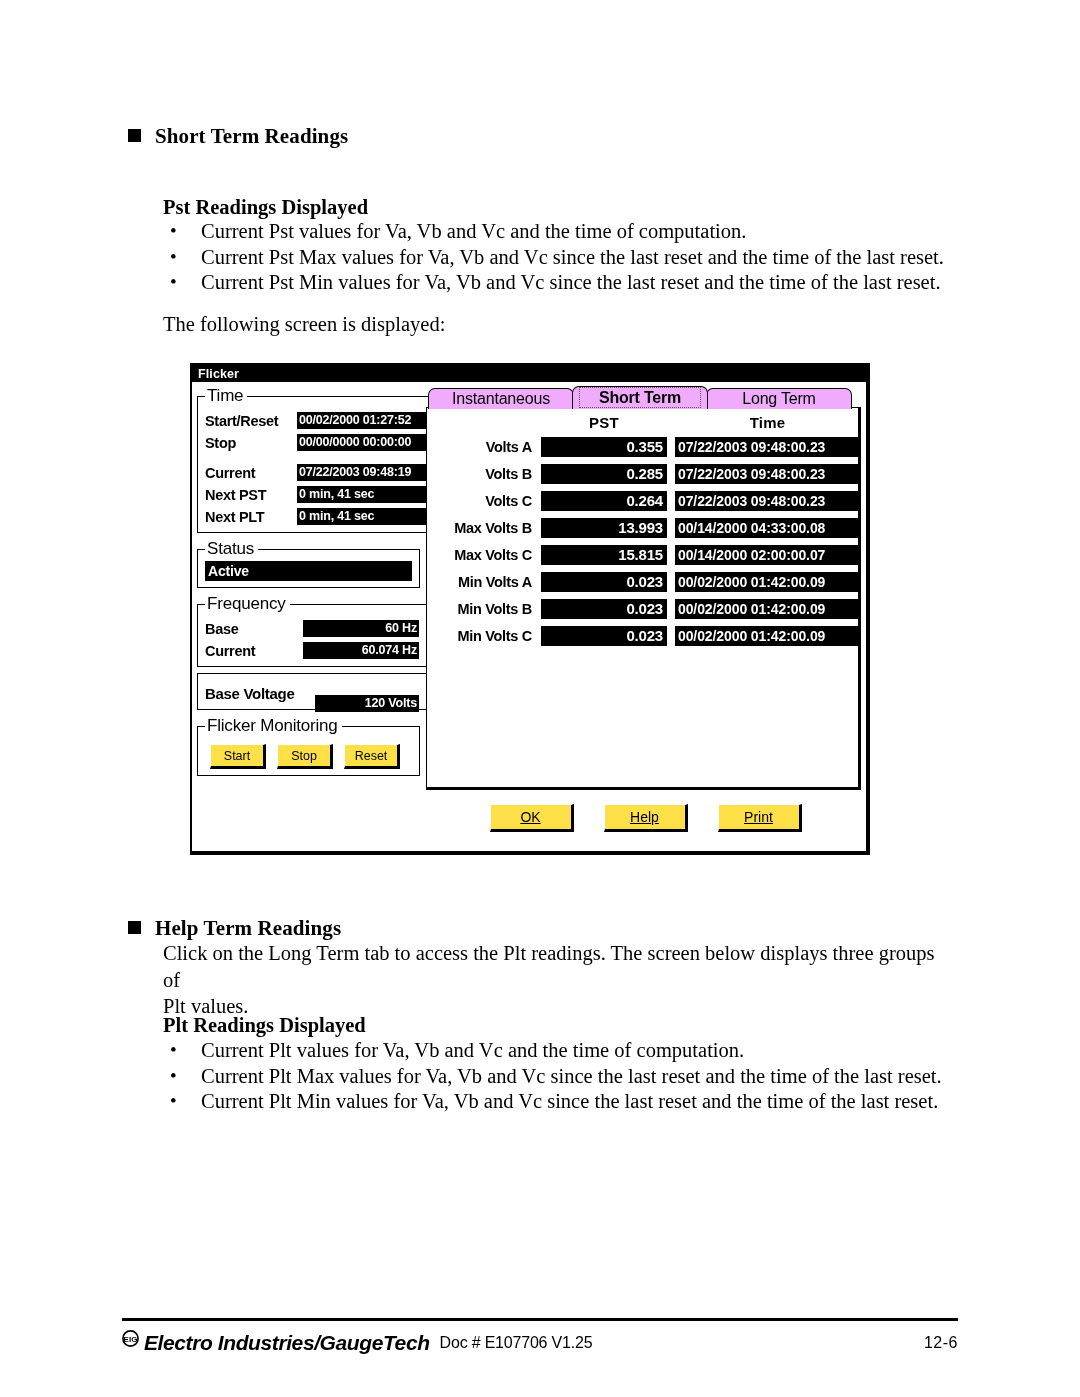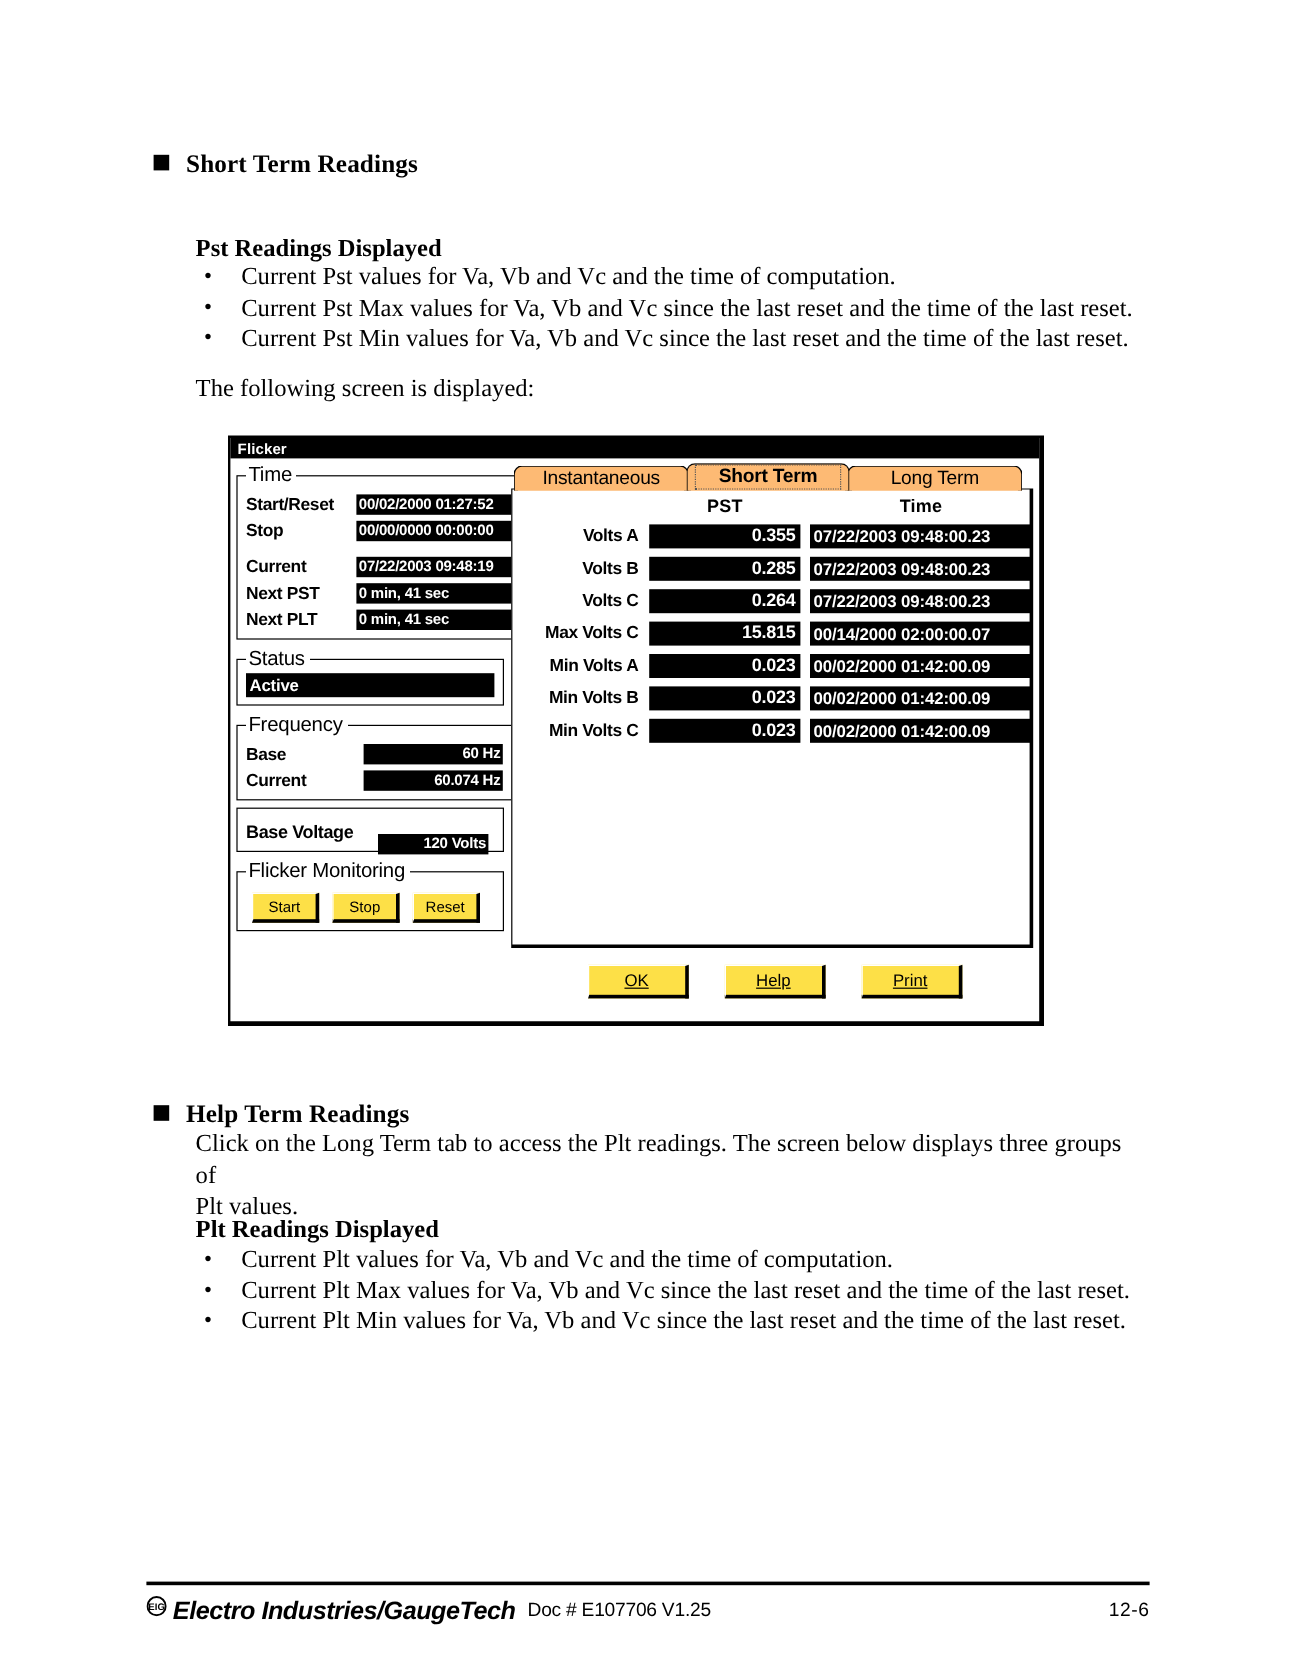--- a/index.html
+++ b/index.html
@@ -214,21 +214,21 @@
     font-size: 14px;
     padding-left: 3px;
   }
 
   
   .freq-row .lbl { width: 98px; }
   .freq-row .lcd { width: 116px; flex: 0 0 auto; }
 
   
   .bv-row .lbl { width: 110px; font-size: 15px; }
-  .bv-row .lcd { width: 92px; flex: 0 0 auto; margin-top: 20px; }
+  .bv-row .lcd { width: 104px; flex: 0 0 auto; margin-top: 20px; }
 
   
   .mon-btns {
     display: flex;
     gap: 11px;
     margin-top: 6px;
     padding-left: 5px;
   }
   .btn {
     background: #fde047;
@@ -260,21 +260,21 @@
     align-items: flex-end;
     position: relative;
     z-index: 2;
   }
   .tab {
     height: 21px;
     line-height: 20px;
     text-align: center;
     font-size: 16px;
     letter-spacing: -0.2px;
-    background: #fdba74;
+    background: #f0abfc;
     border: 1.5px solid #000;
     border-bottom: none;
     border-radius: 7px 7px 0 0;
     box-sizing: border-box;
     cursor: default;
     padding: 0 2px;
     color: #000;
   }
   .tab.t1 { width: 146px; margin-left: 2px; }
   .tab.t2 { width: 136px; margin-left: -2px; height: 23px; line-height: 21px; font-weight: bold; position: relative; z-index: 3; }
@@ -491,20 +491,26 @@
           </div>
 
           <div class="drow">
             <div class="dlbl">Volts C</div>
             <div class="lcd dval">0.264</div>
             <div class="dgap"></div>
             <div class="lcd dtime">07/22/2003 09:48:00.23</div>
           </div>
 
 
+          <div class="drow">
+            <div class="dlbl">Max Volts B</div>
+            <div class="lcd dval">13.993</div>
+            <div class="dgap"></div>
+            <div class="lcd dtime">00/14/2000 04:33:00.08</div>
+          </div>
 
           <div class="drow">
             <div class="dlbl">Max Volts C</div>
             <div class="lcd dval">15.815</div>
             <div class="dgap"></div>
             <div class="lcd dtime">00/14/2000 02:00:00.07</div>
           </div>
 
           <div class="drow">
             <div class="dlbl">Min Volts A</div>

